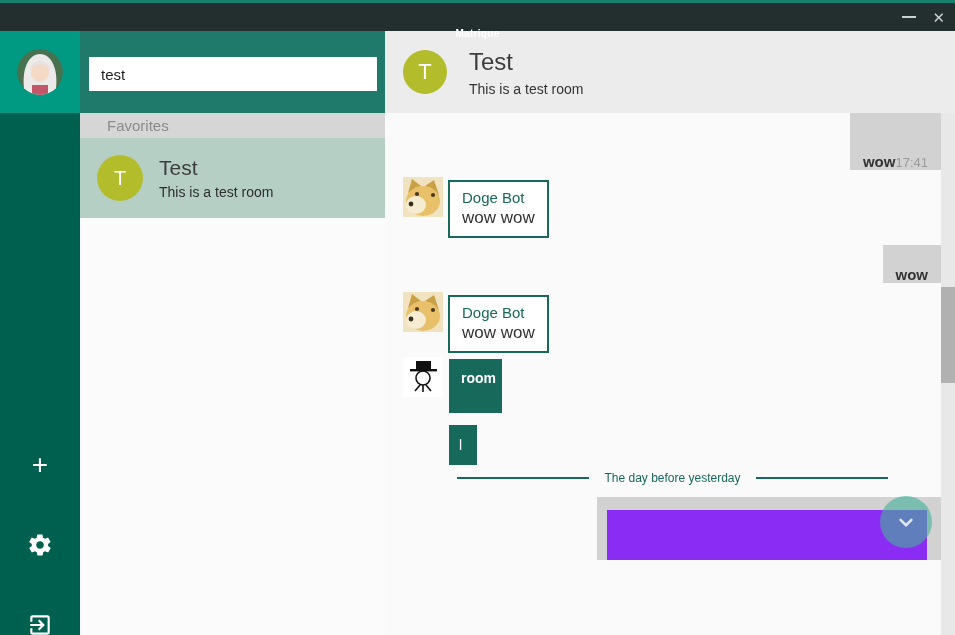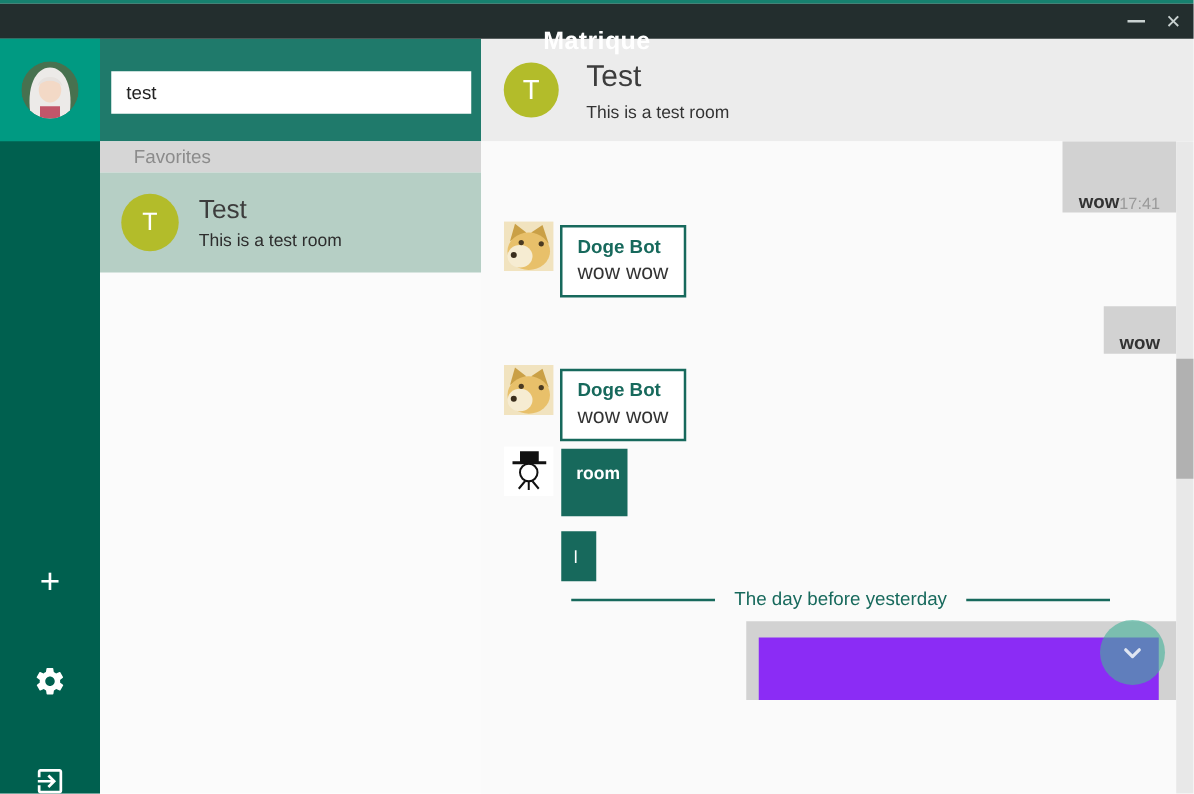--- a/index.html
+++ b/index.html
@@ -2,21 +2,21 @@
 <html><head>
 <meta charset="utf-8">
 <style>
   * { margin:0; padding:0; box-sizing:border-box; }
   html,body { width:955px; height:635px; }
   body { font-family:"Liberation Sans", sans-serif; background:#fff; }
   .window { position:relative; width:955px; height:635px; overflow:hidden; }
 
   .topline { height:3px; background:#17816f; }
   .titlebar { height:28px; background:#232e2e; display:flex; align-items:center; justify-content:center; position:relative; }
-  .titlebar .title { color:#ffffff; font-weight:bold; font-size:20px; letter-spacing:.3px;margin-top:32px; }
+  .titlebar .title { color:#ffffff; font-weight:bold; font-size:10px; letter-spacing:.3px;margin-top:32px; }
   .win-controls { position:absolute; right:10px; top:0; height:100%; display:flex; align-items:center; gap:16px; }
   .min-bar { width:14px; height:2px; background:#c9d2d1; }
   .close-glyph { color:#c9d2d1; font-size:15px; line-height:1; }
 
   .content { display:flex; height:604px; }
 
   
   .rail { width:80px; flex:none; background:#00604f; position:relative; }
   .rail-top { height:82px; background:#009a82; display:flex; align-items:center; justify-content:center; }
   .user-avatar { width:46px; height:46px; border-radius:50%; overflow:hidden; }
@@ -47,30 +47,30 @@
   .messages { flex:1; position:relative; overflow:hidden; background:#fafafa; }
 
   .bubble-out { position:absolute; right:14px; background:#d2d2d2; display:flex; flex-direction:row; justify-content:center; align-items:flex-end; padding:0 13px; }
   .out-1 { top:0; height:57px; min-width:56px; }
   .out-2 { top:132px; height:38px; min-width:55px; }
   .out-text { font-size:15px; font-weight:bold; color:#333; }
   .out-time { font-size:13px; color:#9a9a9a; margin-top:2px; }
 
   .msg-avatar { position:absolute; left:18px; width:40px; height:40px; overflow:hidden; }
   .bubble-bordered { position:absolute; left:63px; background:#fff; border:2px solid #17695c; padding:7px 12px 8px 12px; }
-  .sender-name { font-size:15px; font-weight:bold; color:#17695c; }
+  .sender-name { font-size:15px; font-weight:normal; color:#17695c; }
   .bordered-text { font-size:17px; color:#333; margin-top:2px; }
 
   .bubble-solid { position:absolute; background:#17695c; color:#fff; font-weight:bold; }
   .bhat-bubble { left:64px; top:246px; width:53px; height:54px; font-size:14px; padding:11px 0 0 12px; }
   .l-bubble { left:64px; top:312px; width:28px; height:40px; font-size:14px; display:flex; align-items:center; padding-left:10px; font-weight:normal; }
 
   .day-divider { position:absolute; left:72px; top:358px; width:431px; display:flex; align-items:center; }
   .day-divider .line { flex:1; height:2px; background:#17695c; }
-  .day-divider .label { color:#17695c; font-size:15px; margin:0 15px; white-space:nowrap; }
+  .day-divider .label { color:#17695c; font-size:12px; margin:0 15px; white-space:nowrap; }
 
   .msg-image { position:absolute; left:212px; top:384px; width:344px; height:63px; background:#d2d2d2; overflow:hidden; }
   .purple-img { position:absolute; left:10px; top:13px; width:320px; height:60px; background:#8b2cf5; }
 
   .fab { position:absolute; left:495px; top:383px; width:52px; height:52px; border-radius:50%;
          background:rgba(70,178,153,.62); display:flex; align-items:center; justify-content:center; cursor:pointer; }
 
   .scroll-track { position:absolute; right:0; top:0; width:14px; height:100%; background:#e8e8e8; }
   .scroll-thumb { position:absolute; right:0; top:174px; width:14px; height:96px; background:#b1b1b1; cursor:pointer; }
 

